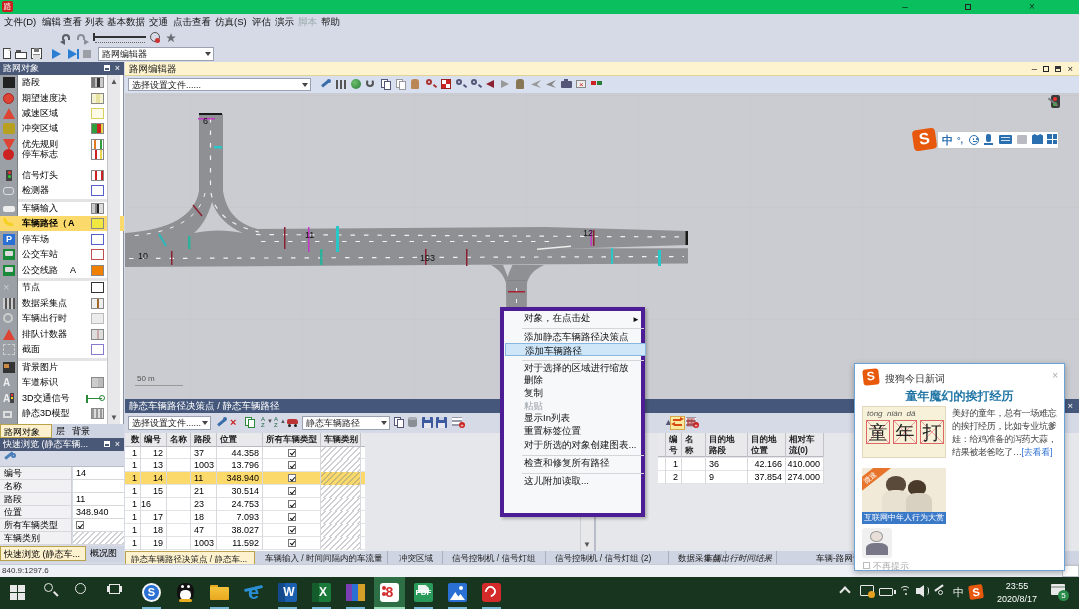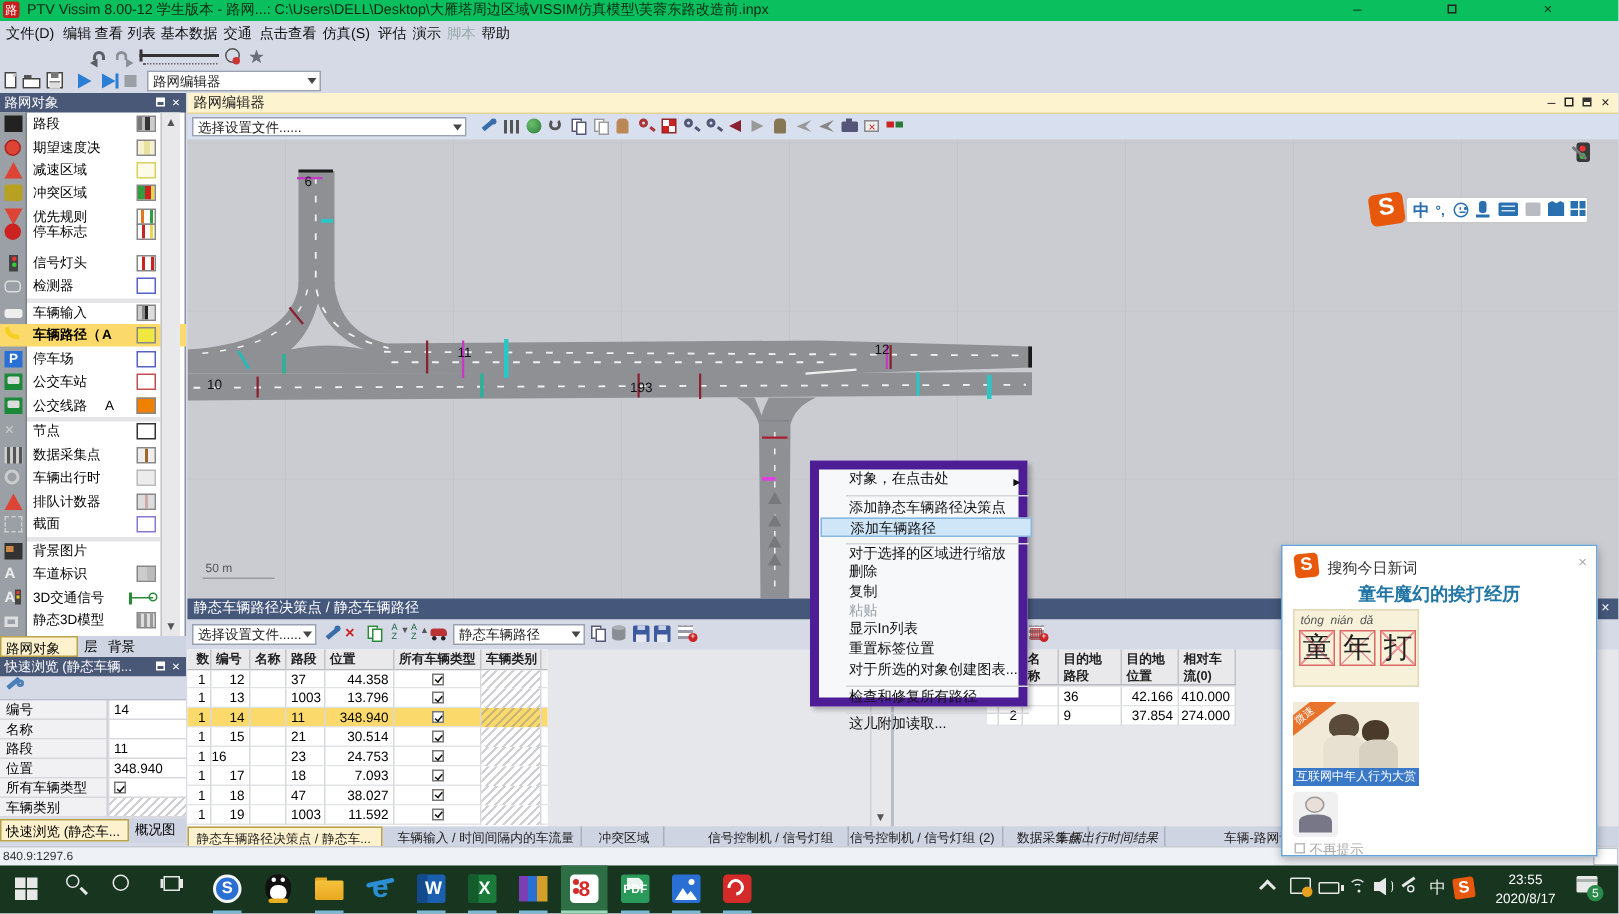--- a/index.html
+++ b/index.html
@@ -47,31 +47,30 @@
 #bp-head{left:125px;top:399px;width:954px;height:14px;background:#45587c;color:#fff;font-size:9.5px;line-height:14px;padding-left:4px}
 #bp-tool{left:125px;top:413px;width:954px;height:20px;background:#d6dae7}
 #bp-body{left:125px;top:433px;width:954px;height:118px;background:#e6e7ea}
 #bp-tabs{left:125px;top:551px;width:954px;height:14px;background:#cfd4e2;font-size:8.5px;line-height:14px;color:#222}
 .btab{position:absolute;top:0;height:14px;padding:0 5px;border-right:1px solid #aab0be;white-space:nowrap}
 
 #statusbar{left:0;top:564px;width:1079px;height:13px;border-top:1px solid #c8ccd4;background:#eef1f6;font-size:8px;color:#333;line-height:12px}
 
 #taskbar{left:0;top:577px;width:1079px;height:32px;background:#17351f}
 
-#ctxmenu{left:540px;top:307px;width:145px;height:164px;background:#f7f8fa;border:6px solid #4c1d95;box-shadow:2px 2px 3px rgba(0,0,0,.25);font-size:9.5px;color:#111}
+#ctxmenu{left:500px;top:307px;width:145px;height:210px;background:#f7f8fa;border:4px solid #4c1d95;box-shadow:2px 2px 3px rgba(0,0,0,.25);font-size:9.5px;color:#111}
 .mi{position:absolute;left:1px;width:141px;height:13px;line-height:13px;padding-left:19px;white-space:nowrap}
 .msep{position:absolute;left:18px;width:122px;height:1px;background:#d4d6da}
 
 #sgpop{left:854px;top:363px;width:211px;height:208px;background:#fff;border:1px solid #6ba3d6;box-shadow:0 2px 6px rgba(0,0,0,.3);font-size:9px}
 </style></head>
 <body>
 
 <div class="abs" id="titlebar">
   <div class="abs ticon">路</div>
-  <div class="abs ttext">PTV Vissim 8.00-12 学生版本 - 路网...: C:\Users\DELL\Desktop\大雁塔周边区域VISSIM仿真模型\芙蓉东路改造前.inpx</div>
   <div class="abs wbtn" style="left:890px">–</div>
   <div class="abs wbtn" style="left:953px"><span style="display:inline-block;width:6px;height:6px;border:1px solid #222;background:transparent"></span></div>
   <div class="abs wbtn" style="left:1017px">×</div>
 </div>
 
 <div class="abs" id="menubar">
   <span style="left:4px">文件(D)</span>
     <span style="left:42px">编辑</span>
     <span style="left:63px">查看</span>
     <span style="left:85px">列表</span>
@@ -609,22 +608,22 @@
     <div style="position:absolute;left:541px;top:37.5px;width:16px;height:13px;border-right:1px solid #d8d9dd;font-size:9px;line-height:13px;text-align:right;padding-right:3px">2</div>
     <div style="position:absolute;left:557px;top:37.5px;width:24px;height:13px;border-right:1px solid #d8d9dd;font-size:9px;line-height:13px;padding-left:3px"></div>
     <div style="position:absolute;left:581px;top:37.5px;width:42px;height:13px;border-right:1px solid #d8d9dd;font-size:9px;line-height:13px;padding-left:3px">9</div>
     <div style="position:absolute;left:623px;top:37.5px;width:38px;height:13px;border-right:1px solid #d8d9dd;font-size:9px;line-height:13px;text-align:right;padding-right:3px">37.854</div>
     <div style="position:absolute;left:661px;top:37.5px;width:38px;height:13px;border-right:1px solid #d8d9dd;font-size:9px;line-height:13px;text-align:right;padding-right:3px">274.000</div>
   </div>
 <div class="abs" id="bp-tabs">
     <span class="btab" style="left:0px;width:130px;overflow:hidden;background:#fdf2cd;border:1px solid #b9a24a;">静态车辆路径决策点 / 静态车...</span>
     <span class="btab" style="left:135px;width:128px;overflow:hidden;">车辆输入 / 时间间隔内的车流量</span>
     <span class="btab" style="left:269px;width:49px;overflow:hidden;">冲突区域</span>
-    <span class="btab" style="left:322px;width:99px;overflow:hidden;margin-left:20px;">信号控制机 / 信号灯组</span>
-    <span class="btab" style="left:425px;width:119px;overflow:hidden;text-align:right;">信号控制机 / 信号灯组 (2)</span>
+    <span class="btab" style="left:322px;width:99px;overflow:hidden;">信号控制机 / 信号灯组</span>
+    <span class="btab" style="left:425px;width:119px;overflow:hidden;">信号控制机 / 信号灯组 (2)</span>
     <span class="btab" style="left:548px;width:53px;overflow:hidden;">数据采集点</span>
     <span class="btab" style="left:574px;width:78px;overflow:hidden;font-style:italic;">车辆出行时间结果</span>
     <span class="btab" style="left:686px;width:93px;overflow:hidden;">车辆-路网评估结果...</span>
   </div>
 
 <div class="abs" id="statusbar"><span style="padding-left:2px">840.9:1297.6</span><span style="position:absolute;right:0;top:0;width:17px;height:12px;background:#fff;border:1px solid #c0c4cc"></span></div>
 
 <div class="abs" id="taskbar">
     <div style="position:absolute;left:10px;top:8px;width:7px;height:7px;background:#e8e8e8"></div>
     <div style="position:absolute;left:18px;top:8px;width:7px;height:7px;background:#e8e8e8"></div>
@@ -723,20 +722,21 @@
 <div style="position:absolute;left:30px;top:8px;font-size:10px;color:#333">搜狗今日新词</div>
 <div style="position:absolute;right:6px;top:6px;font-size:10px;color:#aaa">×</div>
 <div style="position:absolute;left:0;top:24px;width:209px;text-align:center;font-size:12px;font-weight:bold;color:#2176a5">童年魔幻的挨打经历</div>
 
 <div style="position:absolute;left:7px;top:42px;width:84px;height:52px;background:#f6f1d8;border:1px solid #e0d8b8">
   <div style="position:absolute;left:4px;top:2px;font-size:8px;color:#555;font-style:italic">tóng&nbsp; nián&nbsp; dǎ</div>
   <div style="position:absolute;left:3px;top:13px;width:24px;height:24px;border:1px solid #d66;background:linear-gradient(45deg,transparent 48%,#e99 48%,#e99 52%,transparent 52%),linear-gradient(-45deg,transparent 48%,#e99 48%,#e99 52%,transparent 52%);color:#222;font-size:19px;line-height:24px;text-align:center">童</div>
   <div style="position:absolute;left:30px;top:13px;width:24px;height:24px;border:1px solid #d66;background:linear-gradient(45deg,transparent 48%,#e99 48%,#e99 52%,transparent 52%),linear-gradient(-45deg,transparent 48%,#e99 48%,#e99 52%,transparent 52%);color:#222;font-size:19px;line-height:24px;text-align:center">年</div>
   <div style="position:absolute;left:57px;top:13px;width:24px;height:24px;border:1px solid #d66;background:linear-gradient(45deg,transparent 48%,#e99 48%,#e99 52%,transparent 52%),linear-gradient(-45deg,transparent 48%,#e99 48%,#e99 52%,transparent 52%);color:#222;font-size:19px;line-height:24px;text-align:center">打</div>
 </div>
+<div style="position:absolute;left:97px;top:43px;width:110px;font-size:9px;line-height:13px;color:#444;letter-spacing:-0.3px">美好的童年，总有一场难忘的挨打经历，比如专业坑爹娃：给鸡准备的泻药大蒜，结果被老爸吃了…<span style="color:#2a6fd4">[去看看]</span></div>
 
 <div style="position:absolute;left:7px;top:104px;width:84px;height:56px;background:#f2ead8;overflow:hidden">
   <div style="position:absolute;left:-14px;top:4px;width:44px;height:11px;background:#e8742c;transform:rotate(-38deg);color:#fff;font-size:7px;text-align:center;line-height:11px">微速</div>
   <div style="position:absolute;left:24px;top:8px;width:20px;height:16px;border-radius:50% 50% 40% 40%;background:#5a4a3a"></div>
   <div style="position:absolute;left:46px;top:12px;width:18px;height:15px;border-radius:50% 50% 40% 40%;background:#4a3a2a"></div>
   <div style="position:absolute;left:20px;top:22px;width:28px;height:22px;border-radius:40% 40% 0 0;background:#e8e0d0"></div>
   <div style="position:absolute;left:44px;top:25px;width:26px;height:20px;border-radius:40% 40% 0 0;background:#d8d0c0"></div>
   <div style="position:absolute;left:0;bottom:0;width:84px;height:12px;background:#3a78c8;color:#fff;font-size:8px;line-height:12px;text-align:center">互联网中年人行为大赏</div>
 </div>
 

